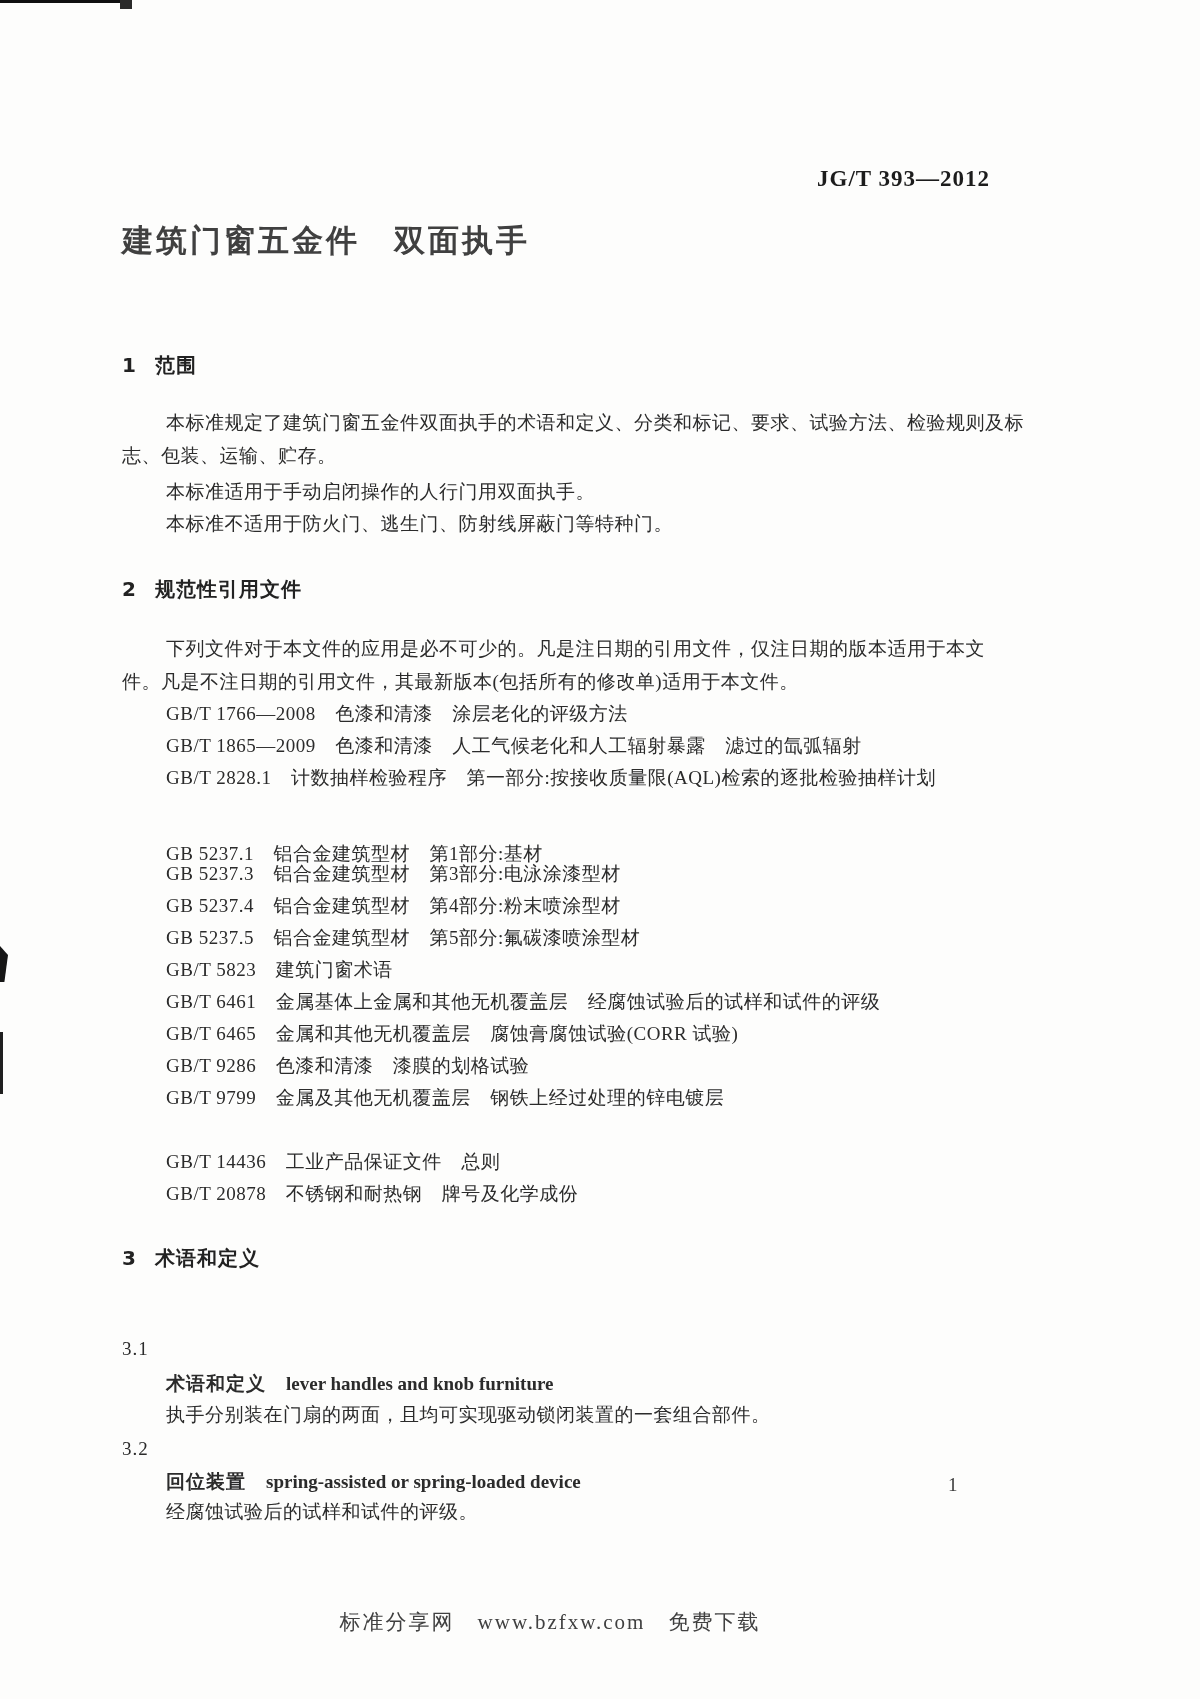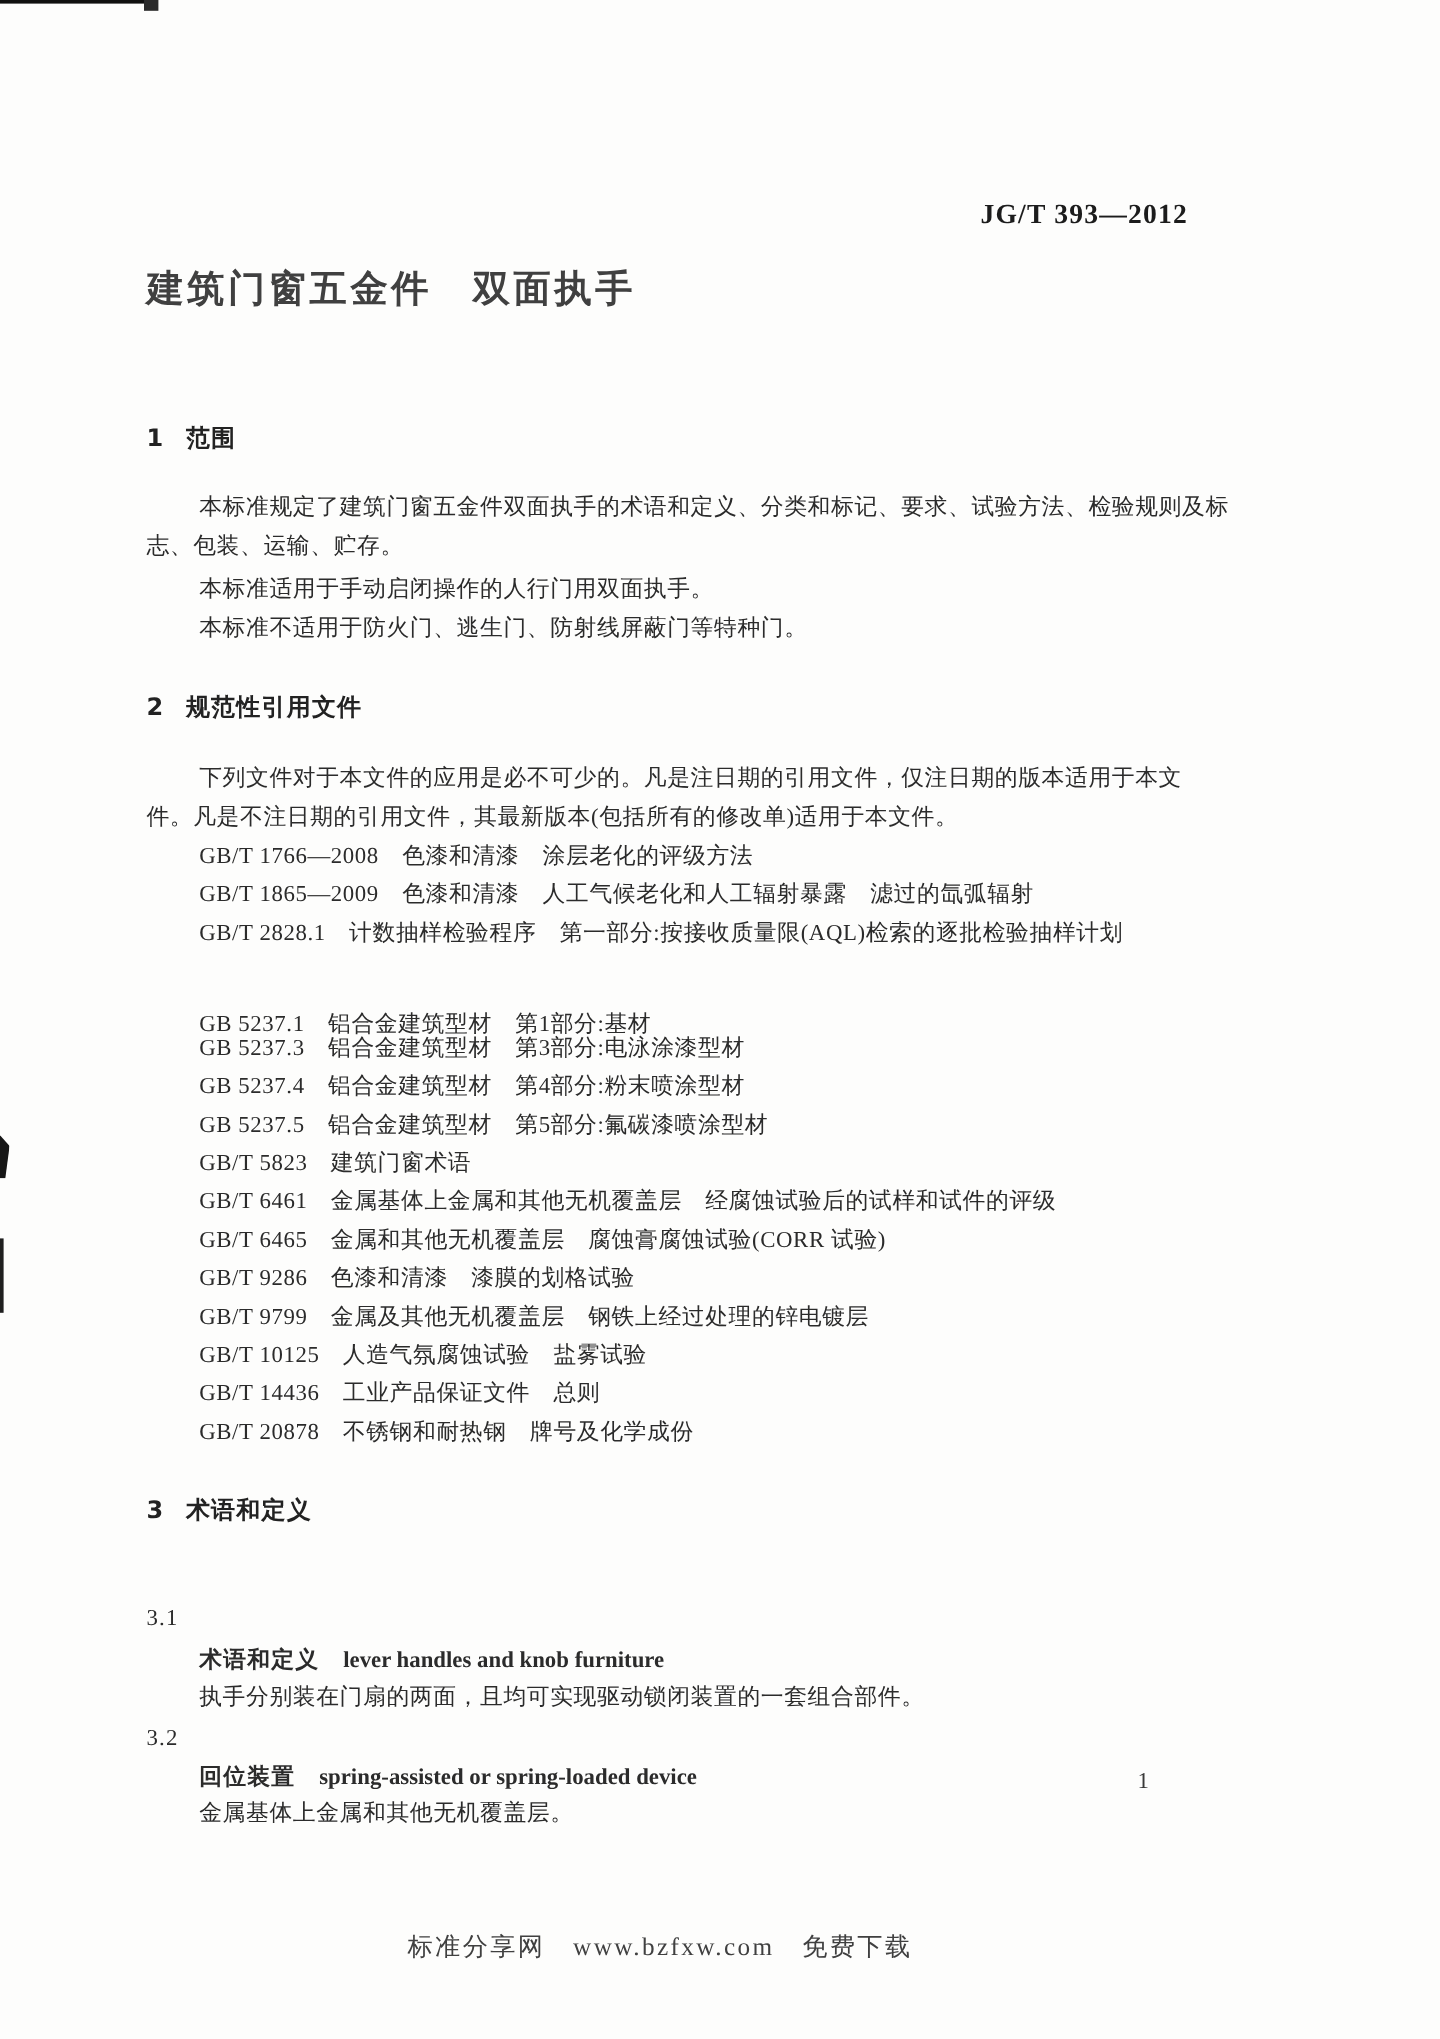--- a/index.html
+++ b/index.html
@@ -124,36 +124,35 @@
   <div class="textrow indent" style="top:767px;">GB/T 2828.1　计数抽样检验程序　第一部分:按接收质量限(AQL)检索的逐批检验抽样计划</div>
   <div class="textrow indent" style="top:799px;margin-top:44px;">GB 5237.1　铝合金建筑型材　第1部分:基材</div>
   <div class="textrow indent" style="top:863px;">GB 5237.3　铝合金建筑型材　第3部分:电泳涂漆型材</div>
   <div class="textrow indent" style="top:895px;">GB 5237.4　铝合金建筑型材　第4部分:粉末喷涂型材</div>
   <div class="textrow indent" style="top:927px;">GB 5237.5　铝合金建筑型材　第5部分:氟碳漆喷涂型材</div>
   <div class="textrow indent" style="top:959px;">GB/T 5823　建筑门窗术语</div>
   <div class="textrow indent" style="top:991px;">GB/T 6461　金属基体上金属和其他无机覆盖层　经腐蚀试验后的试样和试件的评级</div>
   <div class="textrow indent" style="top:1023px;">GB/T 6465　金属和其他无机覆盖层　腐蚀膏腐蚀试验(CORR 试验)</div>
   <div class="textrow indent" style="top:1055px;">GB/T 9286　色漆和清漆　漆膜的划格试验</div>
   <div class="textrow indent" style="top:1087px;">GB/T 9799　金属及其他无机覆盖层　钢铁上经过处理的锌电镀层</div>
-  <div class="textrow indent" style="top:1119px;">GB/T 10125　人造气氛腐蚀试验　盐雾试验</div>
   <div class="textrow indent" style="top:1151px;">GB/T 14436　工业产品保证文件　总则</div>
   <div class="textrow indent" style="top:1183px;">GB/T 20878　不锈钢和耐热钢　牌号及化学成份</div>
 
   <div class="sec-heading" style="top:1245px;">
     <span class="num">3</span><span>术语和定义</span>
   </div>
 
   <div class="clause-num" style="top:1338px;">3.1</div>
   <div class="textrow indent term-line" style="top:1372px;">
     <span class="cn">术语和定义</span><span class="en">lever handles and knob furniture</span>
   </div>
   <div class="textrow indent" style="top:1404px;">执手分别装在门扇的两面，且均可实现驱动锁闭装置的一套组合部件。</div>
 
   <div class="clause-num" style="top:1438px;">3.2</div>
   <div class="textrow indent term-line" style="top:1470px;">
     <span class="cn">回位装置</span><span class="en">spring-assisted or spring-loaded device</span>
   </div>
-  <div class="textrow indent" style="top:1501px;">金属基体上金属和其他无机覆盖层。</div>
+  <div class="textrow indent" style="top:1501px;">经腐蚀试验后的试样和试件的评级。</div>
 
   <div class="page-number">1</div>
   <div class="footer-watermark">标准分享网　www.bzfxw.com　免费下载</div>
 
 </div>
 
 </body></html>

